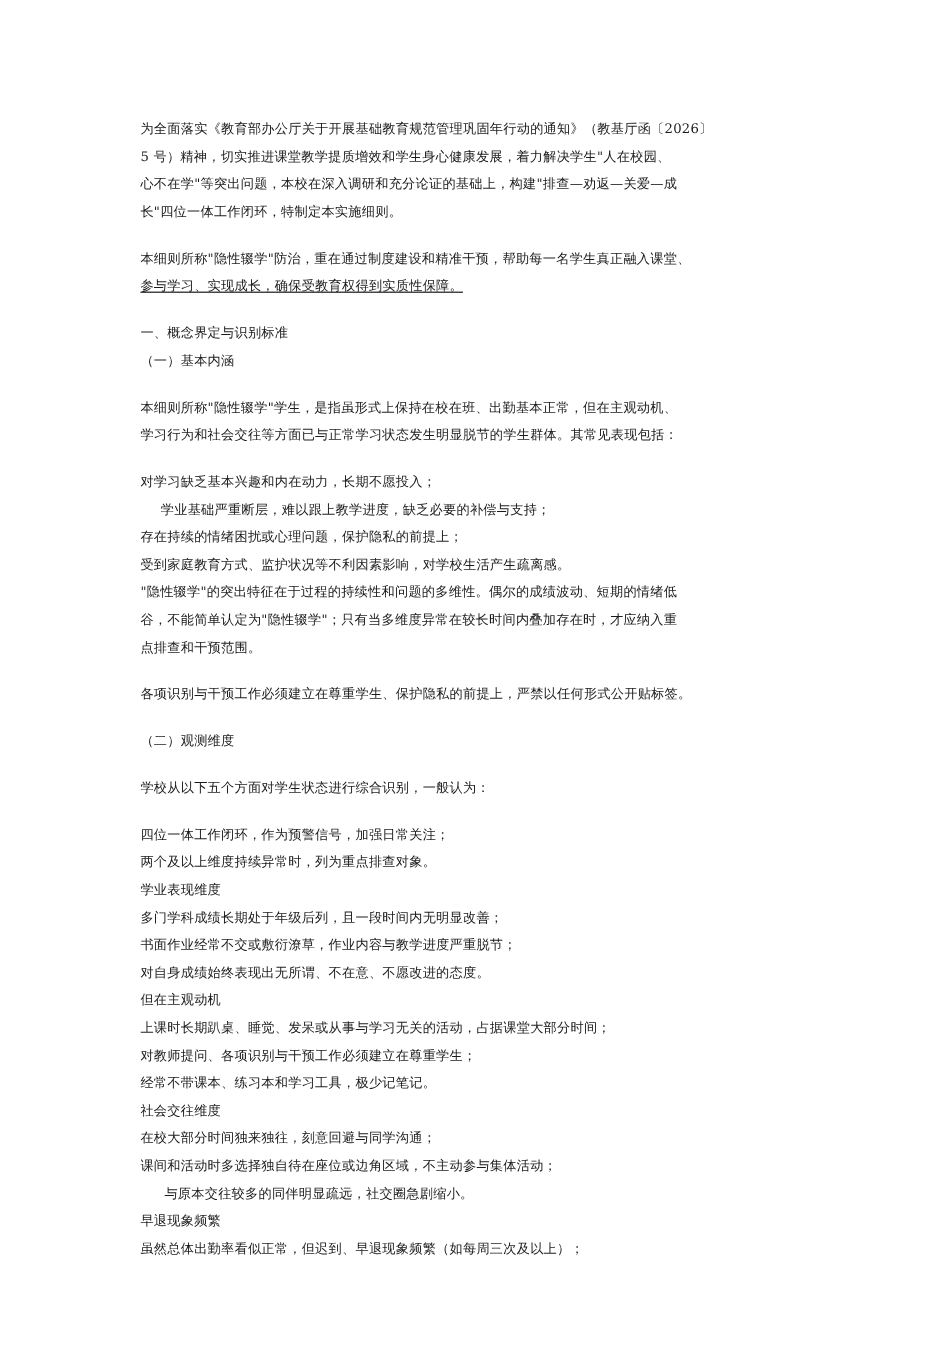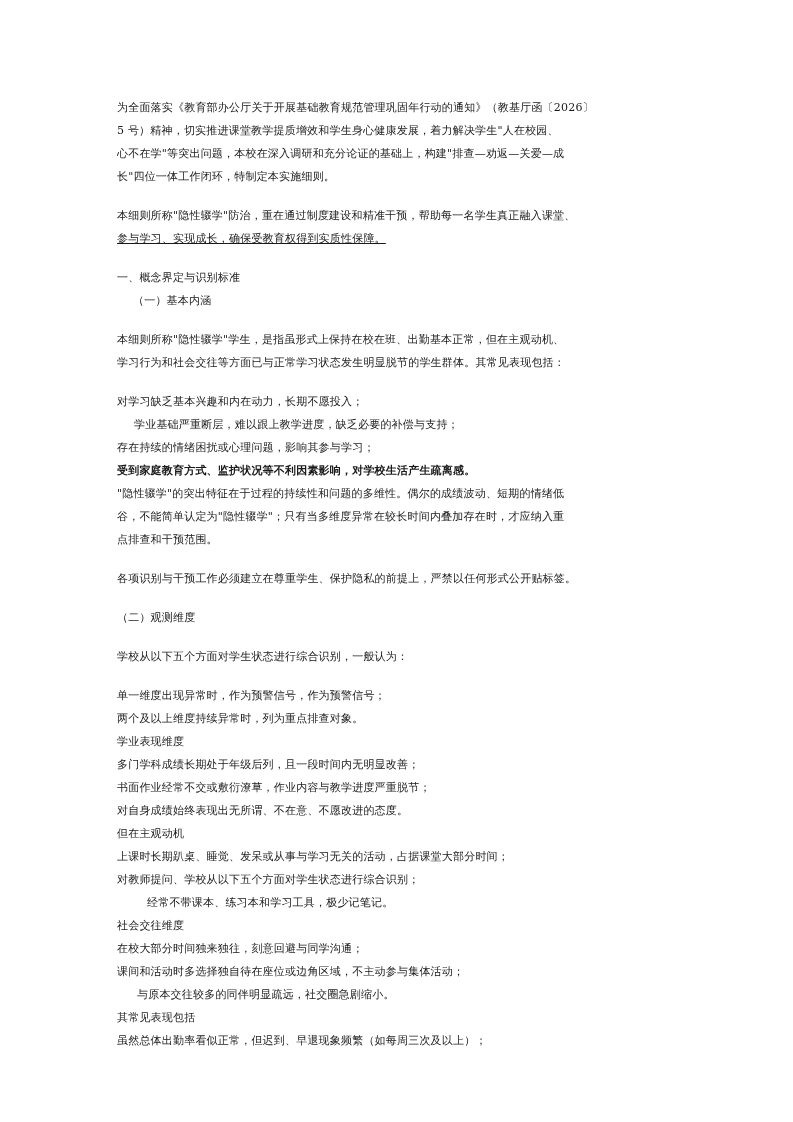--- a/index.html
+++ b/index.html
@@ -11,42 +11,42 @@
 <body>
 
 <div id="doc">
     <div class="line" style="top: 98px;">为全面落实《教育部办公厅关于开展基础教育规范管理巩固年行动的通知》（教基厅函〔2026〕</div>
     <div class="line" style="top: 121px;">5 号）精神，切实推进课堂教学提质增效和学生身心健康发展，着力解决学生"人在校园、</div>
     <div class="line" style="top: 144px;">心不在学"等突出问题，本校在深入调研和充分论证的基础上，构建"排查—劝返—关爱—成</div>
     <div class="line" style="top: 167px;">长"四位一体工作闭环，特制定本实施细则。</div>
     <div class="line" style="top: 206px;">本细则所称"隐性辍学"防治，重在通过制度建设和精准干预，帮助每一名学生真正融入课堂、</div>
     <div class="line" style="top: 229px; text-decoration: underline;">参与学习、实现成长，确保受教育权得到实质性保障。</div>
     <div class="line" style="top: 268px;">一、概念界定与识别标准</div>
-    <div class="line" style="top: 291px; margin-left: 16px;">（一）基本内涵</div>
+    <div class="line" style="top: 291px;">（一）基本内涵</div>
     <div class="line" style="top: 330px;">本细则所称"隐性辍学"学生，是指虽形式上保持在校在班、出勤基本正常，但在主观动机、</div>
     <div class="line" style="top: 353px; text-align: right;">学习行为和社会交往等方面已与正常学习状态发生明显脱节的学生群体。其常见表现包括：</div>
     <div class="line" style="top: 392px;">对学习缺乏基本兴趣和内在动力，长期不愿投入；</div>
     <div class="line" style="top: 415px; margin-left: 17px;">学业基础严重断层，难以跟上教学进度，缺乏必要的补偿与支持；</div>
-    <div class="line" style="top: 438px;">存在持续的情绪困扰或心理问题，影响其参与学习；</div>
-    <div class="line" style="top: 461px; font-weight: bold;">受到家庭教育方式、监护状况等不利因素影响，对学校生活产生疏离感。</div>
+    <div class="line" style="top: 438px;">存在持续的情绪困扰或心理问题，保护隐私的前提上；</div>
+    <div class="line" style="top: 461px;">受到家庭教育方式、监护状况等不利因素影响，对学校生活产生疏离感。</div>
     <div class="line" style="top: 484px;">"隐性辍学"的突出特征在于过程的持续性和问题的多维性。偶尔的成绩波动、短期的情绪低</div>
     <div class="line" style="top: 507px;">谷，不能简单认定为"隐性辍学"；只有当多维度异常在较长时间内叠加存在时，才应纳入重</div>
     <div class="line" style="top: 530px; text-align: right;">点排查和干预范围。</div>
     <div class="line" style="top: 569px;">各项识别与干预工作必须建立在尊重学生、保护隐私的前提上，严禁以任何形式公开贴标签。</div>
     <div class="line" style="top: 608px;">（二）观测维度</div>
     <div class="line" style="top: 647px;">学校从以下五个方面对学生状态进行综合识别，一般认为：</div>
-    <div class="line" style="top: 686px;">单一维度出现异常时，作为预警信号，作为预警信号；</div>
+    <div class="line" style="top: 686px;">四位一体工作闭环，作为预警信号，加强日常关注；</div>
     <div class="line" style="top: 709px;">两个及以上维度持续异常时，列为重点排查对象。</div>
     <div class="line" style="top: 732px;">学业表现维度</div>
     <div class="line" style="top: 755px;">多门学科成绩长期处于年级后列，且一段时间内无明显改善；</div>
     <div class="line" style="top: 778px;">书面作业经常不交或敷衍潦草，作业内容与教学进度严重脱节；</div>
     <div class="line" style="top: 801px;">对自身成绩始终表现出无所谓、不在意、不愿改进的态度。</div>
     <div class="line" style="top: 824px;">但在主观动机</div>
     <div class="line" style="top: 847px;">上课时长期趴桌、睡觉、发呆或从事与学习无关的活动，占据课堂大部分时间；</div>
-    <div class="line" style="top: 870px;">对教师提问、学校从以下五个方面对学生状态进行综合识别；</div>
-    <div class="line" style="top: 893px; margin-left: 30px;">经常不带课本、练习本和学习工具，极少记笔记。</div>
+    <div class="line" style="top: 870px;">对教师提问、各项识别与干预工作必须建立在尊重学生；</div>
+    <div class="line" style="top: 893px;">经常不带课本、练习本和学习工具，极少记笔记。</div>
     <div class="line" style="top: 916px;">社会交往维度</div>
     <div class="line" style="top: 939px;">在校大部分时间独来独往，刻意回避与同学沟通；</div>
     <div class="line" style="top: 962px;">课间和活动时多选择独自待在座位或边角区域，不主动参与集体活动；</div>
     <div class="line" style="top: 985px; margin-left: 20px;">与原本交往较多的同伴明显疏远，社交圈急剧缩小。</div>
-    <div class="line" style="top: 1008px;">其常见表现包括</div>
+    <div class="line" style="top: 1008px;">早退现象频繁</div>
     <div class="line" style="top: 1031px;">虽然总体出勤率看似正常，但迟到、早退现象频繁（如每周三次及以上）；</div>
   </div>
 
 </body></html>

